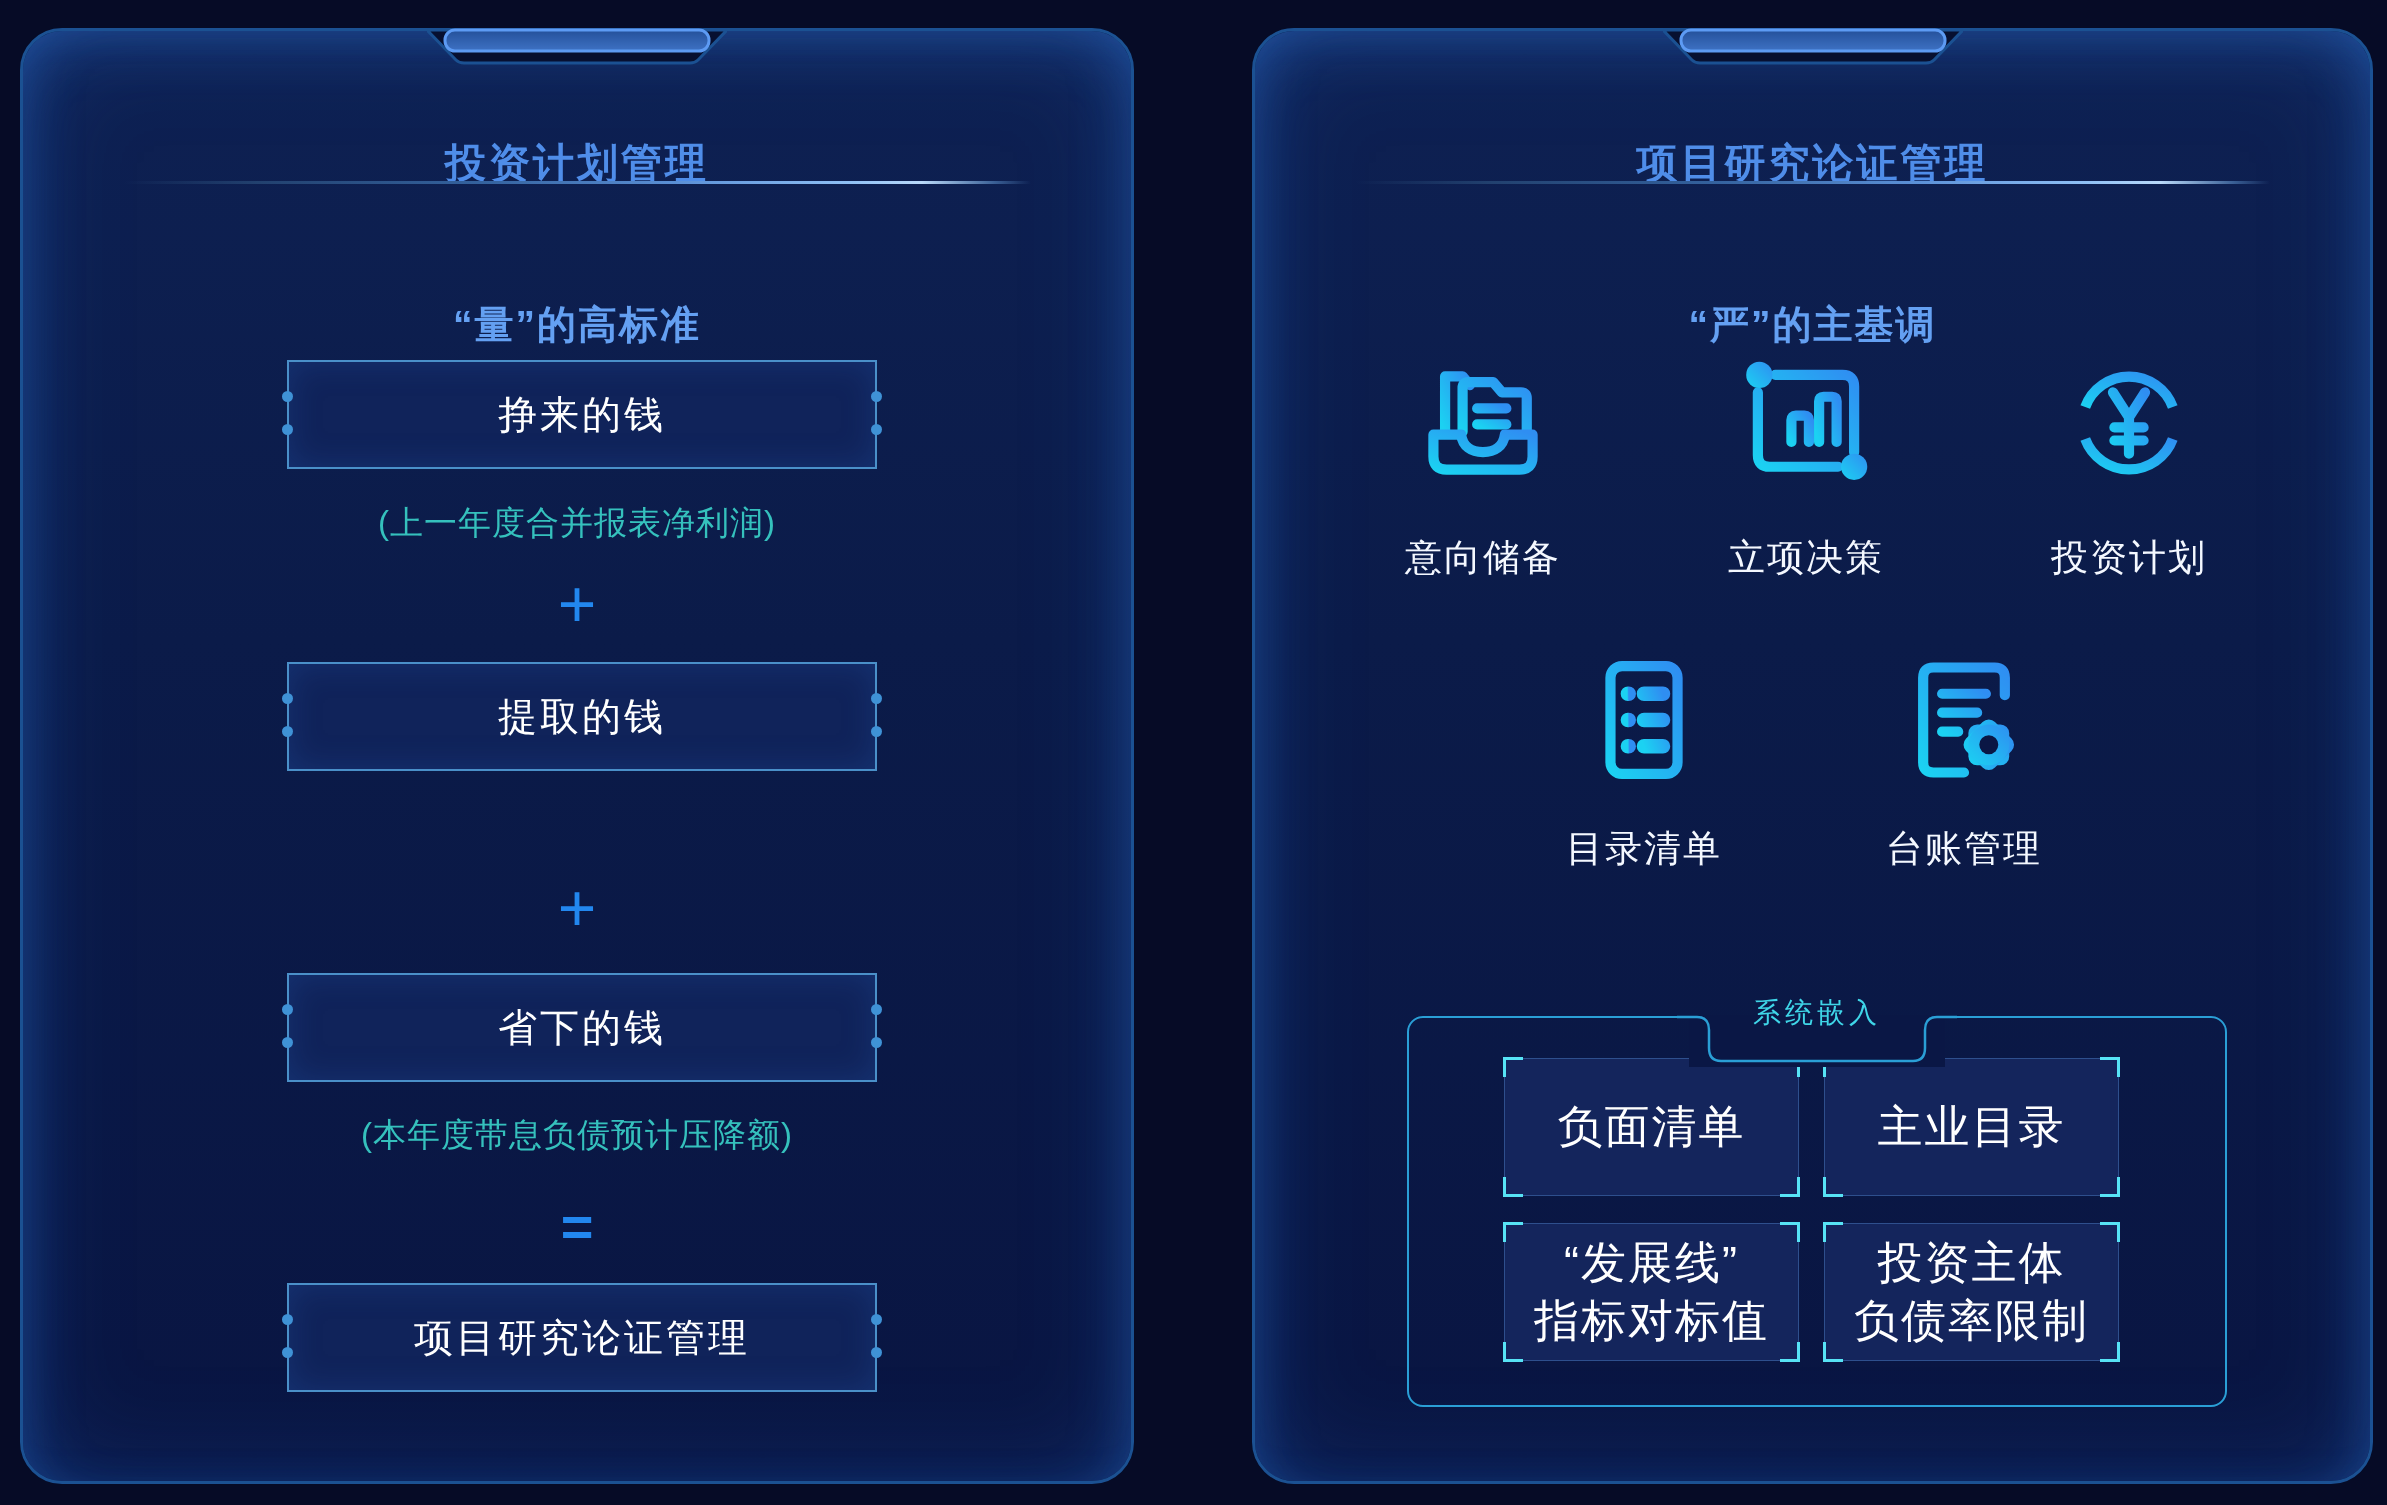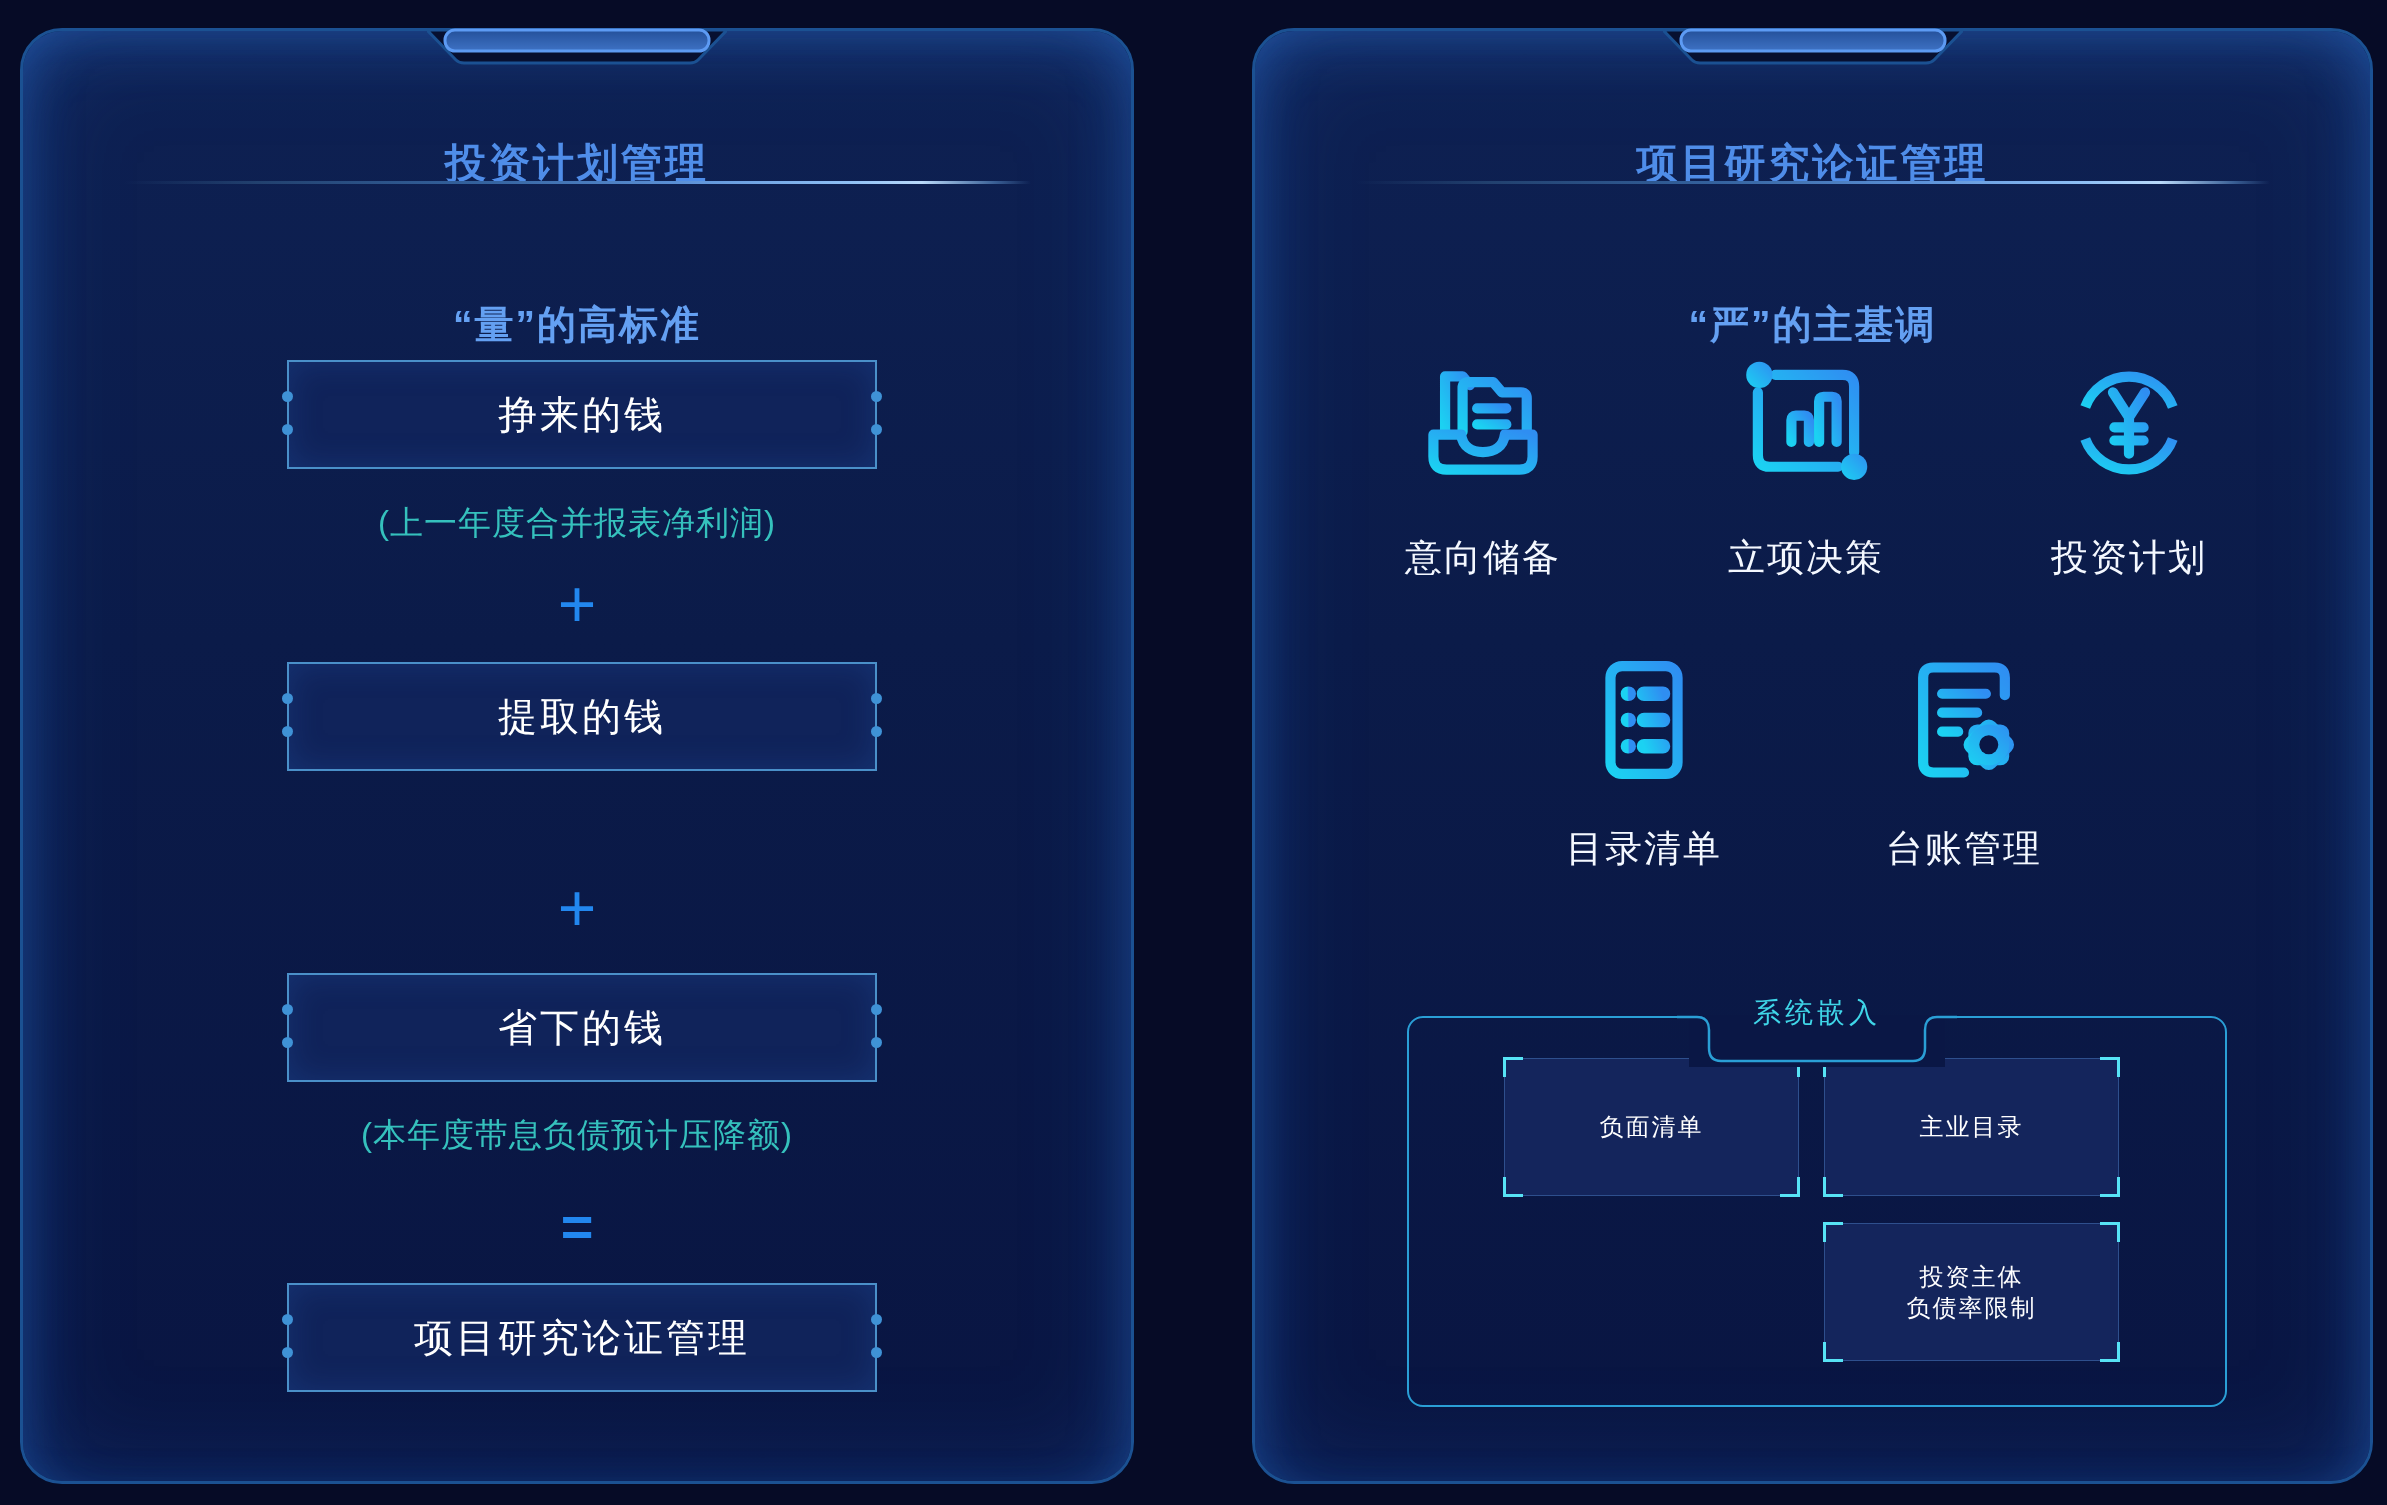--- a/index.html
+++ b/index.html
@@ -65,21 +65,21 @@
   }
   .embed-notch{position:absolute;top:-3px;left:50%;transform:translateX(-50%);z-index:1;}
   .embed-title{
     position:absolute;top:-24px;left:0;width:100%;text-align:center;z-index:2;
     font-size:28px;font-weight:500;color:#3fd6e8;letter-spacing:4px;
   }
   .bbox{
     position:absolute;width:293px;height:136px;
     background:#14255c;border:1px solid rgba(90,150,220,.38);
     display:flex;align-items:center;justify-content:center;text-align:center;
-    font-size:24px;font-weight:500;color:#ffffff;letter-spacing:2px;
+    font-size:45px;font-weight:500;color:#ffffff;letter-spacing:2px;
     white-space:pre-line;line-height:1.3;
   }
   .bbox .cr{position:absolute;width:17px;height:17px;border:0 solid #57e3f5;}
   .cr.tl{left:-2px;top:-2px;border-left-width:3px;border-top-width:3px;}
   .cr.tr{right:-2px;top:-2px;border-right-width:3px;border-top-width:3px;}
   .cr.bl{left:-2px;bottom:-2px;border-left-width:3px;border-bottom-width:3px;}
   .cr.br{right:-2px;bottom:-2px;border-right-width:3px;border-bottom-width:3px;}
 </style>
 </head>
 <body>
@@ -263,20 +263,26 @@
     <div class="bbox" style="left:95px;top:40px">
       <span class="cr tl"></span><span class="cr tr"></span>
       <span class="cr bl"></span><span class="cr br"></span>
       <span>负面清单</span>
     </div>
     <div class="bbox" style="left:415px;top:40px">
       <span class="cr tl"></span><span class="cr tr"></span>
       <span class="cr bl"></span><span class="cr br"></span>
       <span>主业目录</span>
     </div>
+    <div class="bbox" style="left:95px;top:205px">
+      <span class="cr tl"></span><span class="cr tr"></span>
+      <span class="cr bl"></span><span class="cr br"></span>
+      <span>“发展线”
+指标对标值</span>
+    </div>
     <div class="bbox" style="left:415px;top:205px">
       <span class="cr tl"></span><span class="cr tr"></span>
       <span class="cr bl"></span><span class="cr br"></span>
       <span>投资主体
 负债率限制</span>
     </div>
   </div>
 </section>
 
 </body></html>

